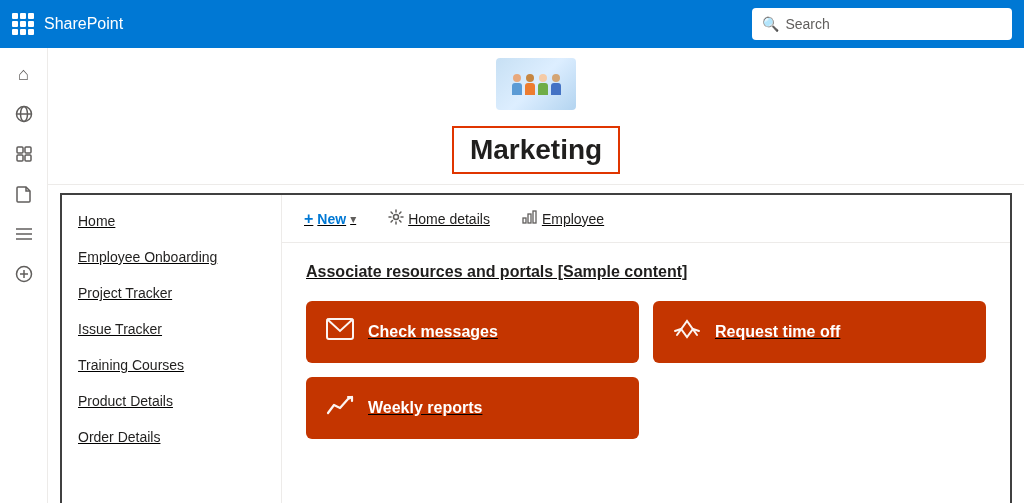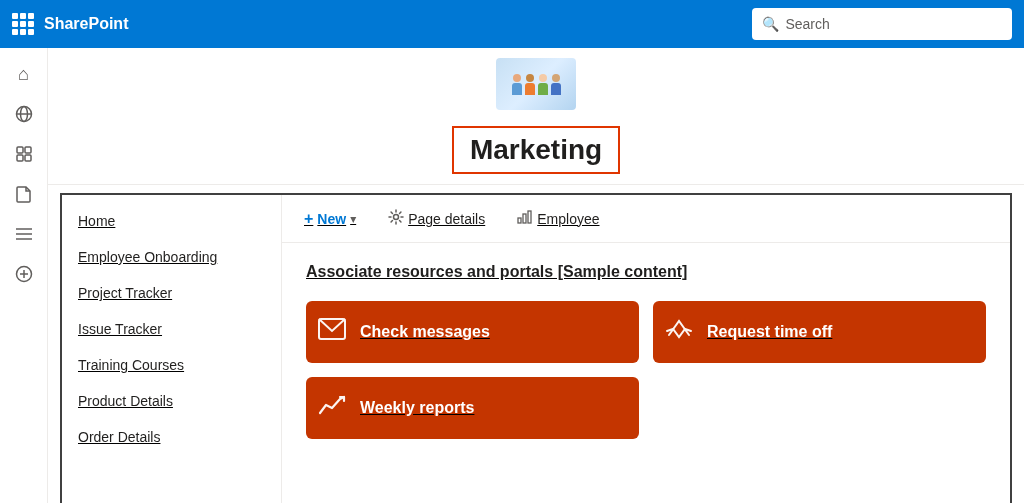--- a/index.html
+++ b/index.html
@@ -13,21 +13,21 @@
       align-items: center;
       padding: 0 12px;
       gap: 10px;
     }
     .top-bar-logo {
       display: flex;
       align-items: center;
       gap: 8px;
       color: white;
       font-size: 16px;
-      font-weight: 700;
+      font-weight: 400;
     }
     .waffle-icon {
       display: grid;
       grid-template-columns: repeat(3,6px);
       gap: 2px;
       cursor: pointer;
     }
     .waffle-dot {
       width: 6px; height: 6px;
       background: white;
@@ -203,21 +203,21 @@
     
     .buttons-grid {
       display: grid;
       grid-template-columns: 1fr 1fr;
       gap: 14px;
     }
     .action-btn {
       background: #c43500;
       color: white;
       border-radius: 6px;
-      padding: 16px 12px;
+      padding: 16px 20px;
       display: flex;
       align-items: center;
       gap: 14px;
       cursor: pointer;
       font-size: 16px;
       font-weight: 600;
       border: none;
       outline: none;
     }
     .action-btn-icon {
@@ -335,21 +335,21 @@
           <span style="color:#0078d4; font-weight:600;">New</span>
           <span style="color:#605e5c; font-size:12px;">▾</span>
         </div>
         <div class="toolbar-btn">
           <span>
             <svg width="16" height="16" viewBox="0 0 16 16" fill="none">
               <circle cx="8" cy="8" r="2.5" stroke="#605e5c" stroke-width="1.5"></circle>
               <path d="M8 1v2M8 13v2M1 8h2M13 8h2M3.05 3.05l1.41 1.41M11.54 11.54l1.41 1.41M3.05 12.95l1.41-1.41M11.54 4.46l1.41-1.41" stroke="#605e5c" stroke-width="1.5" stroke-linecap="round"></path>
             </svg>
           </span>
-          <span>Page details</span>
+          <span>Home details</span>
         </div>
         <div class="toolbar-btn">
           <span>
             <svg width="16" height="14" viewBox="0 0 16 14" fill="none">
               <rect x="1" y="8" width="3" height="5" stroke="#605e5c" stroke-width="1.3"></rect>
               <rect x="6" y="4" width="3" height="9" stroke="#605e5c" stroke-width="1.3"></rect>
               <rect x="11" y="1" width="3" height="12" stroke="#605e5c" stroke-width="1.3"></rect>
             </svg>
           </span>
           <span>Employee</span>

